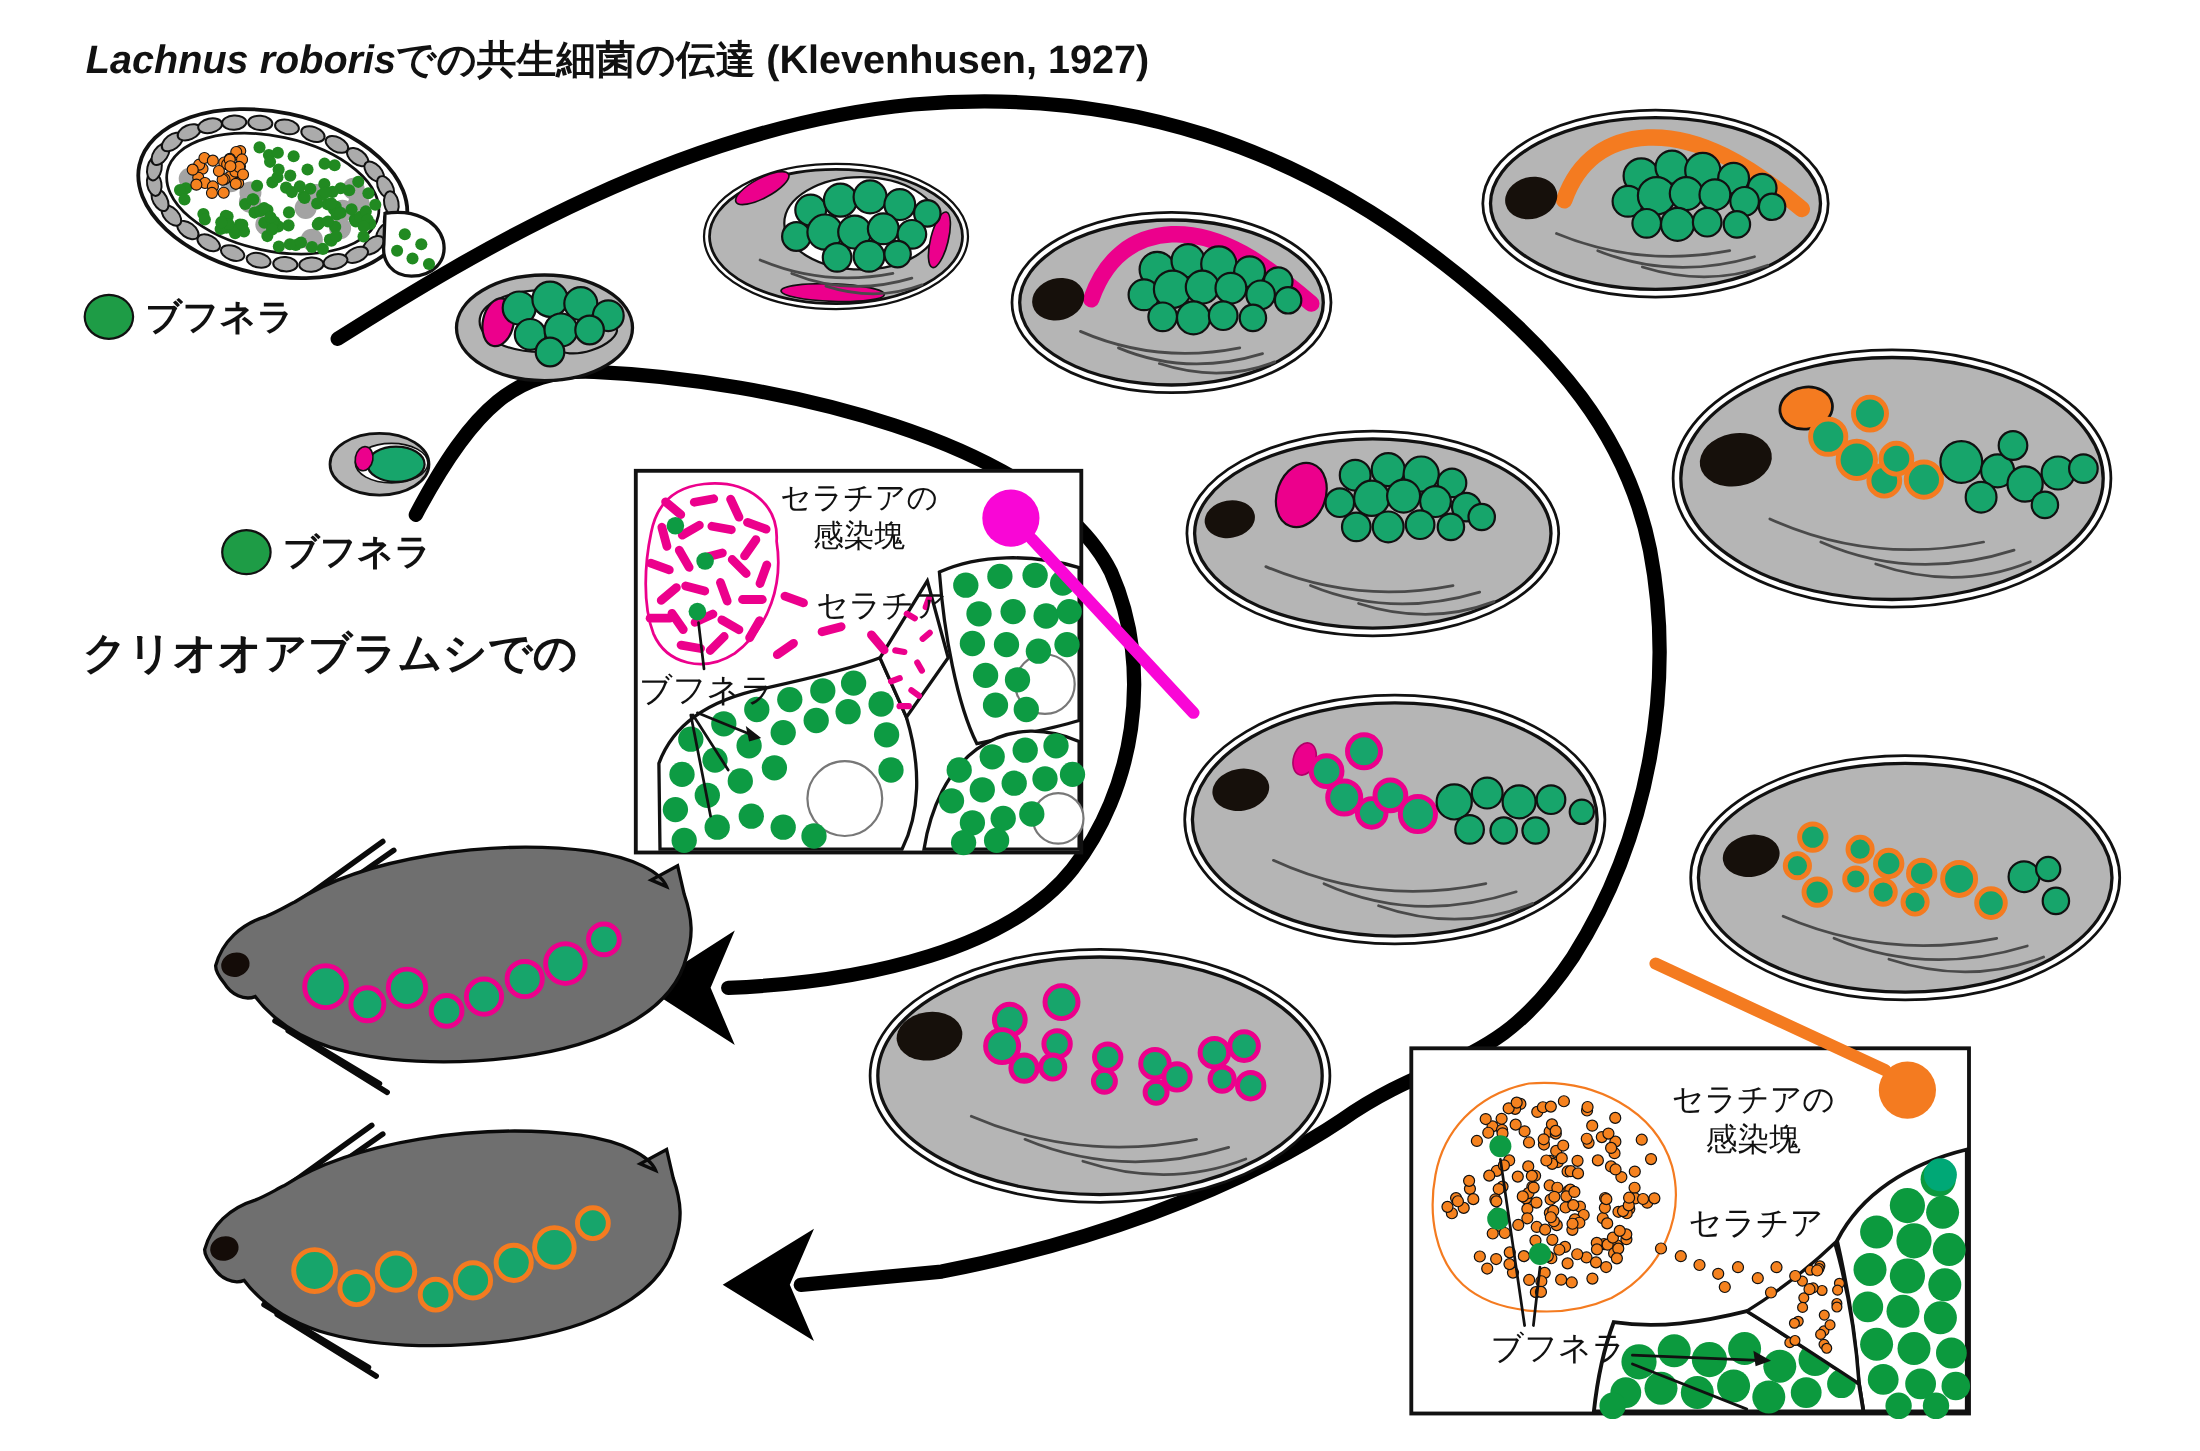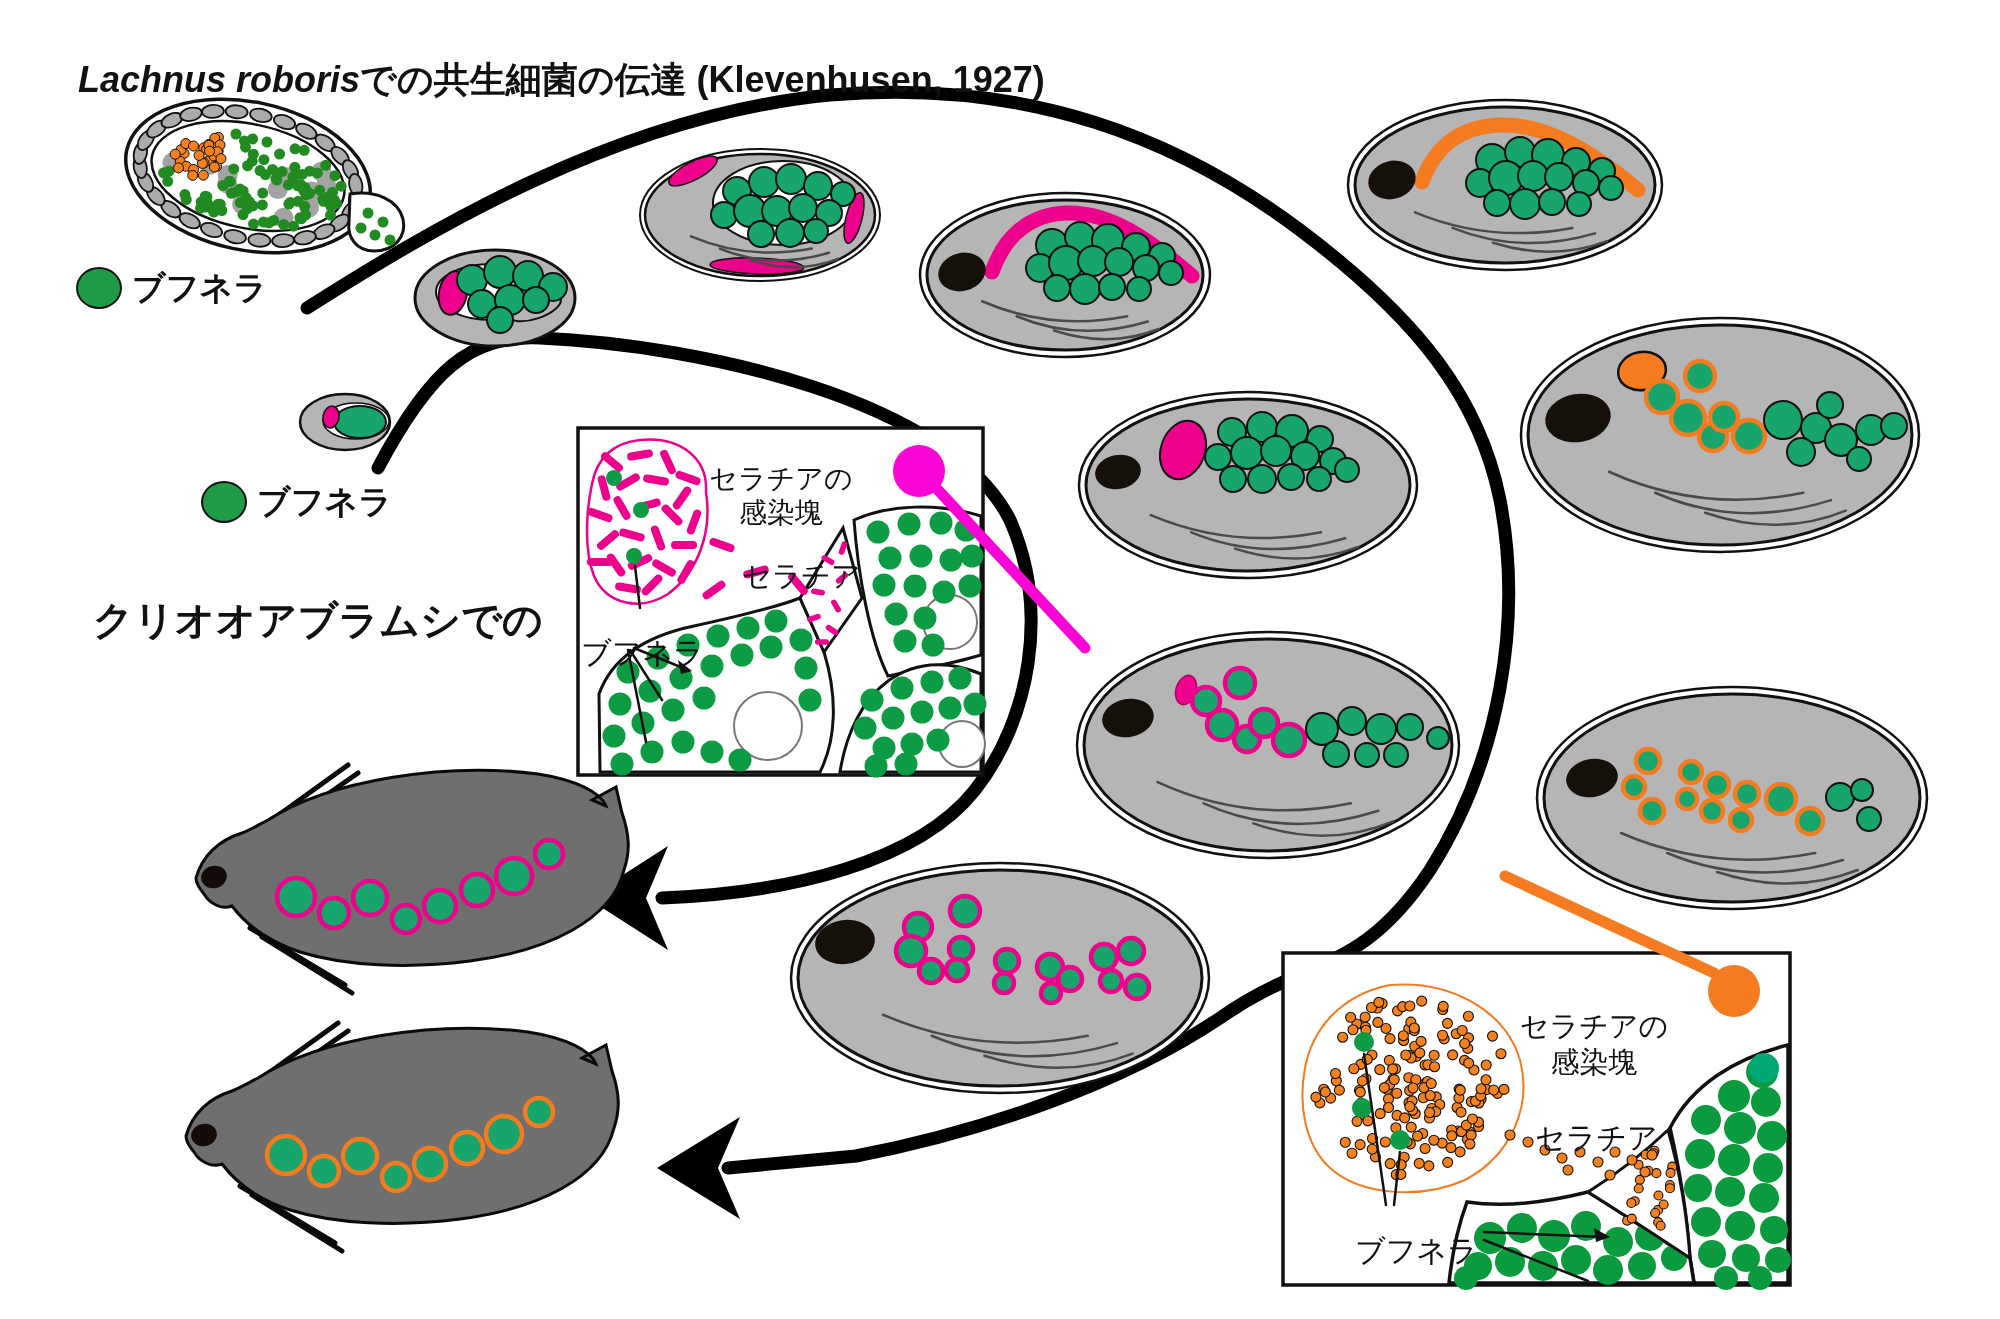--- a/index.html
+++ b/index.html
@@ -1,30 +1,30 @@
 <!DOCTYPE html>
 <html><head>
 <meta charset="utf-8">
 <style>
   html,body{margin:0;padding:0;}
   body{width:2000px;height:1319px;position:relative;background:#fff;overflow:hidden;
        font-family:"Liberation Sans","DejaVu Sans",sans-serif;color:#111;}
   #art{position:absolute;left:0;top:0;}
-  .lbl{position:absolute;white-space:nowrap;color:#111;margin-top:26px;}
+  .lbl{position:absolute;white-space:nowrap;color:#111;}
   #title{left:78px;top:30px;font-size:36px;font-weight:600;letter-spacing:0px;}
   #title .sp{font-style:italic;}
   .legend{position:absolute;}
   .legrow{display:flex;align-items:center;height:52px;}
   .sw{display:inline-block;border:2.5px solid #111;margin-right:10px;box-sizing:border-box;}
   .sw.circ{width:46px;height:42px;border-radius:50%;}
   .sw.elli{width:52px;height:36px;border-radius:50%;}
   .legtxt{font-size:33px;font-weight:700;}
   #legend-top{left:76px;top:262px;}
   #legend-mid{left:201px;top:476px;}
-  #left-caption{left:75px;top:570px;width:468px;text-align:right;
+  #left-caption{left:75px;top:570px;width:468px;text-align:left;
       font-size:40px;font-weight:700;line-height:48px;white-space:nowrap;}
   .inslbl{font-weight:400;}
   #insA-mass{left:698px;top:436px;width:166px;text-align:center;font-size:28px;line-height:34px;}
   #insA-ser{left:742px;top:531px;font-size:29px;}
   #insA-buf{left:581px;top:607px;font-size:30px;}
   #insB-mass{left:1508px;top:982px;width:172px;text-align:center;font-size:29px;line-height:36px;}
   #insB-ser{left:1535px;top:1092px;font-size:30px;}
   #insB-buf{left:1355px;top:1205px;font-size:30px;}
 </style>
 </head>

